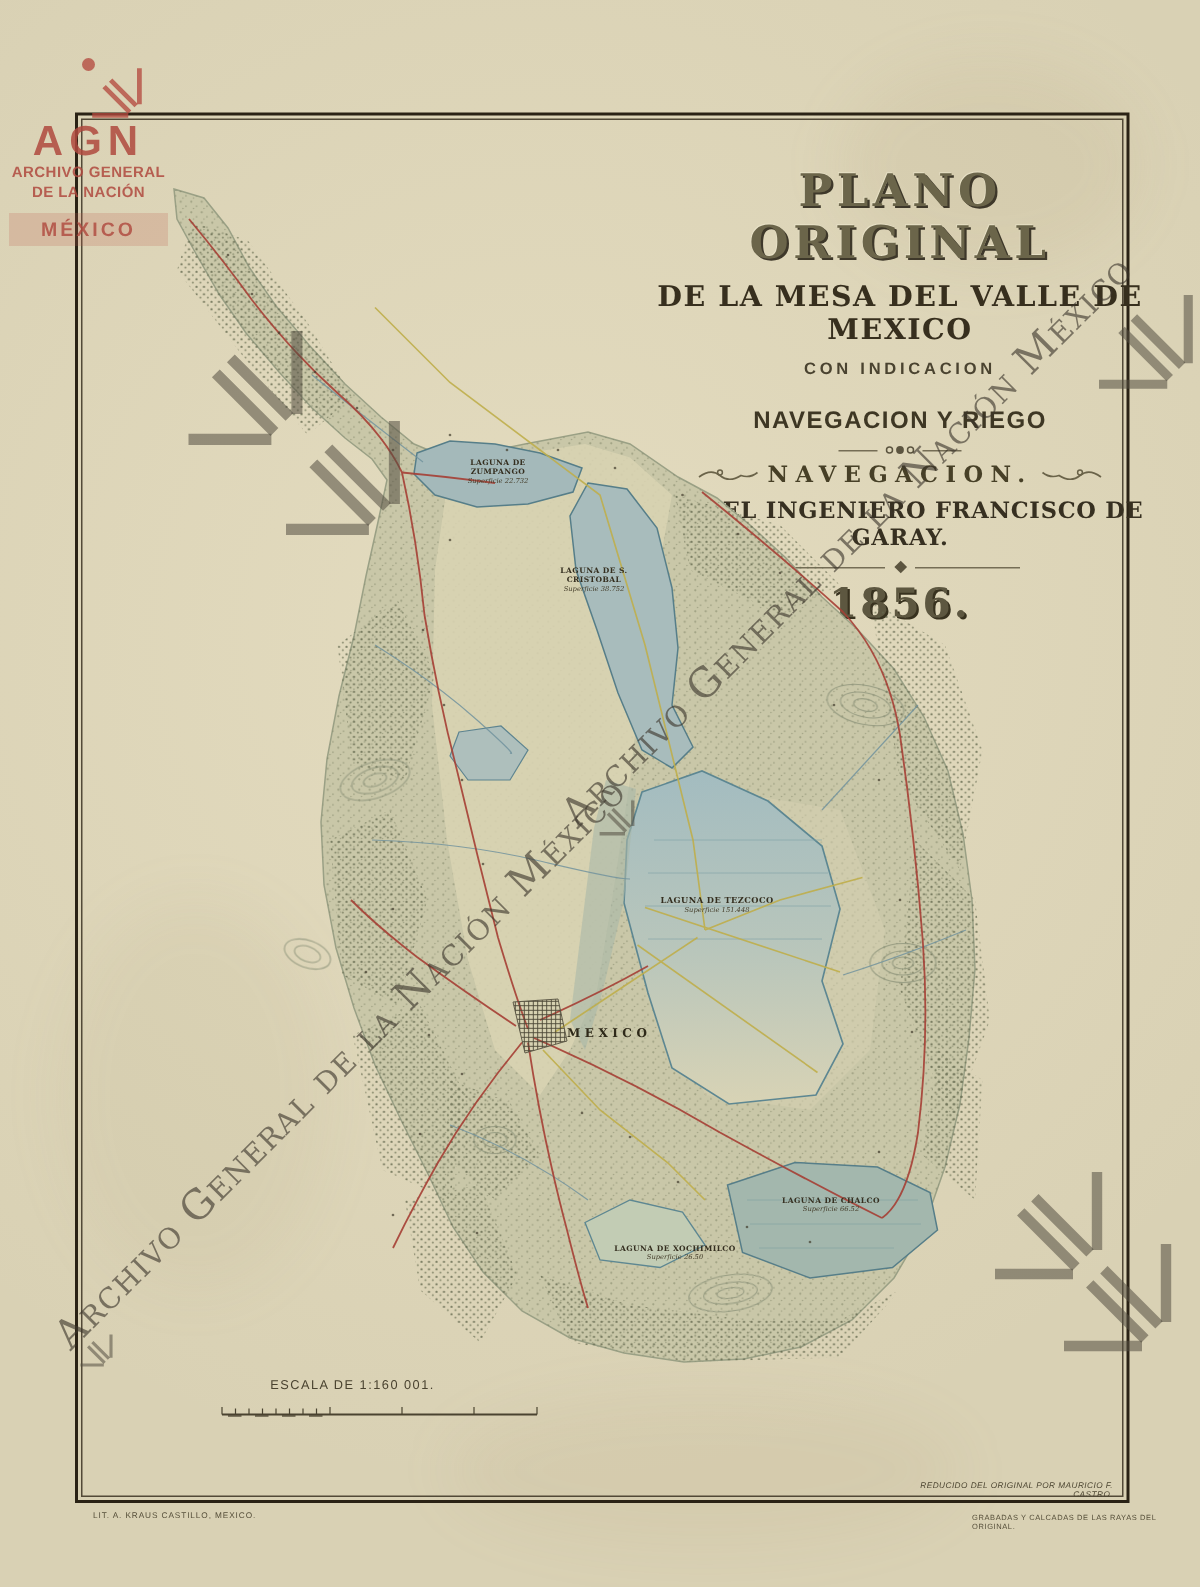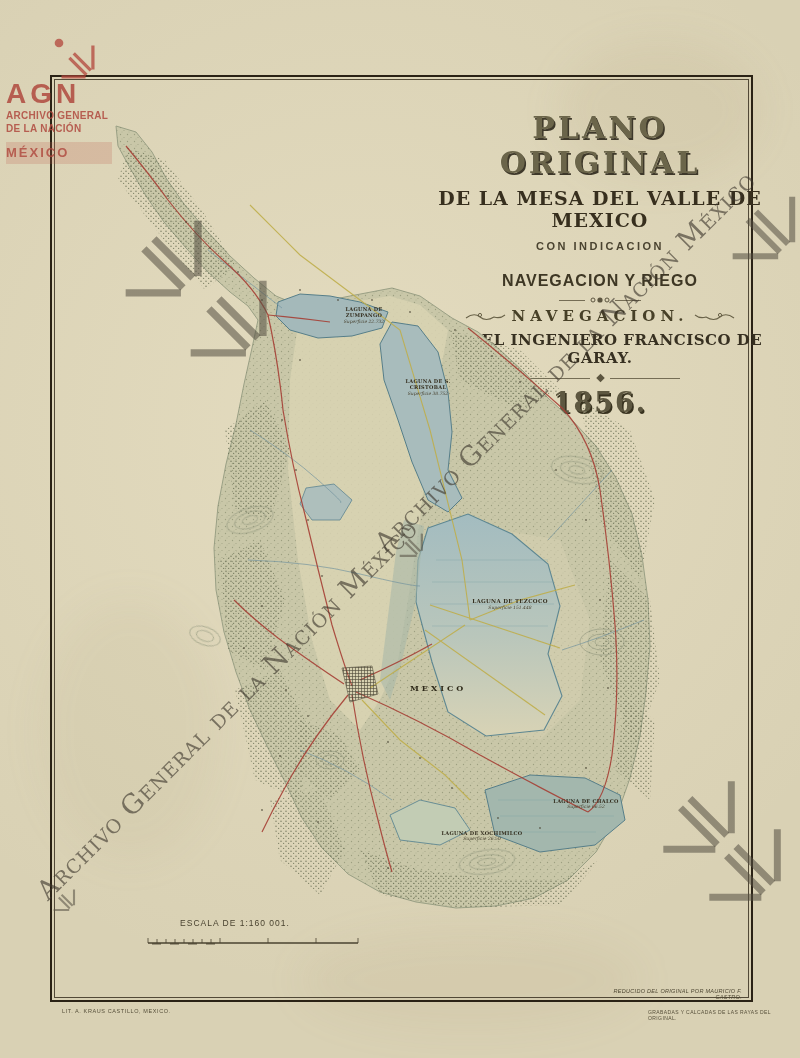--- a/index.html
+++ b/index.html
@@ -34,34 +34,34 @@
   .t-s3{margin-top:20px;font-size:16px;font-weight:bold;letter-spacing:1px;color:#3e3724;
     font-family:"Liberation Sans",sans-serif;}
   .orn{margin:6px auto 0;display:flex;align-items:center;justify-content:center;gap:4px;color:#5c5540;}
   .orn .bar{height:0;border-top:1.5px solid rgba(90,82,60,.8);}
   .t-proj{margin-top:3px;display:flex;align-items:center;justify-content:center;gap:6px;}
   .t-proj-txt{font-size:15px;letter-spacing:5px;color:#474027;font-weight:bold;}
   .t-eng{margin-top:6px;font-size:15px;font-weight:bold;letter-spacing:.5px;color:#373021;}
   .t-year{margin-top:4px;font-size:27px;font-weight:bold;letter-spacing:2px;color:#5d5740;
     text-shadow:1.5px 1.5px 0 #38321f;}
   
-  .agn{position:absolute;left:6px;top:4px;width:106px;text-align:left;z-index:30;opacity:.85;
+  .agn{position:absolute;left:6px;top:4px;width:106px;text-align:center;z-index:30;opacity:.85;
     font-family:"Liberation Sans",sans-serif;color:#b0493f;}
   .agn svg{display:block;margin:2px auto 0;}
   .agn-acr{font-size:28px;font-weight:bold;letter-spacing:4px;margin-top:-2px;}
   .agn-l{font-size:10px;font-weight:bold;line-height:12.5px;letter-spacing:.3px;}
   .agn-mx{margin-top:7px;padding:3px 0 4px;font-size:13px;font-weight:bold;letter-spacing:2px;
     background:rgba(192,98,86,.26);}
   
   .star{position:absolute;color:rgba(84,78,66,.55);z-index:25;pointer-events:none;}
   .wm-text{position:absolute;white-space:nowrap;z-index:24;
     font-family:"DejaVu Serif",serif;font-variant-caps:small-caps;
     font-size:27px;letter-spacing:1px;color:rgba(60,54,44,.62);}
   
-  .map-label{position:absolute;text-align:center;color:#352f20;z-index:10;line-height:1.25;padding-left:32px;}
+  .map-label{position:absolute;text-align:center;color:#352f20;z-index:10;line-height:1.25;}
   .lk-name{font-size:5px;font-weight:bold;letter-spacing:.3px;display:block;}
   .lk-area{font-size:4.5px;font-style:italic;display:block;color:#453e2b;}
   .city-label{font-size:8px;font-weight:bold;letter-spacing:3px;color:#2e2919;}
   
   .scale-label{position:absolute;left:150px;top:918px;width:170px;text-align:center;
     font-size:8.5px;letter-spacing:1px;color:#4a4330;font-family:"Liberation Sans",sans-serif;}
   .scale-bar{position:absolute;left:146px;top:934px;}
   
   .credit{position:absolute;color:#564f3a;font-family:"Liberation Sans",sans-serif;}
   .c-lit{left:62px;top:1008px;font-size:5.5px;letter-spacing:.6px;}

